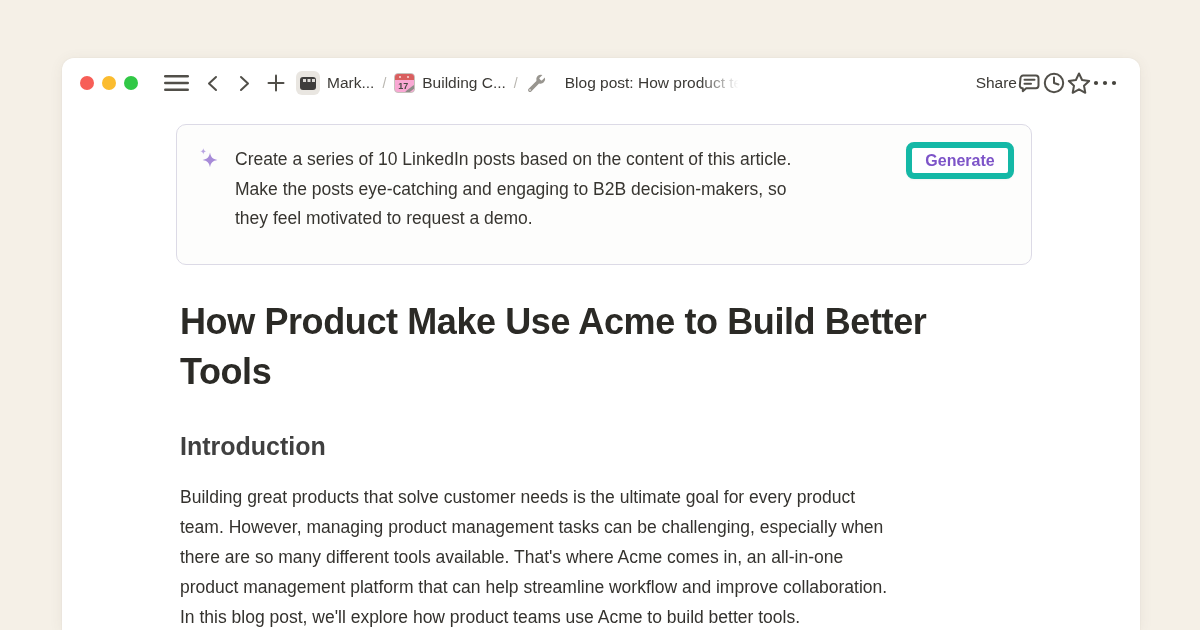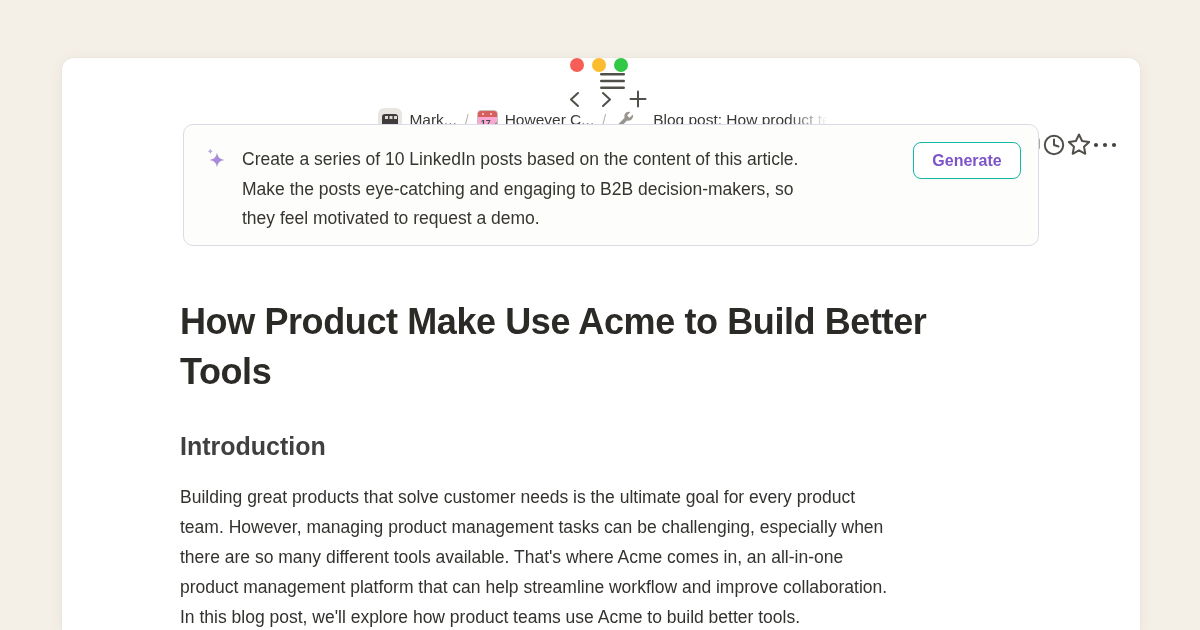--- a/index.html
+++ b/index.html
@@ -22,21 +22,20 @@
   }
 
   
   .topbar {
     position: absolute;
     left: 0; top: 0; right: 0;
     height: 50px;
     display: flex;
     align-items: center;
     padding: 0 22px 0 18px;
-    flex-direction: column;
   }
   .traffic { display: flex; gap: 8px; align-items: center; }
   .traffic .dot { width: 14px; height: 14px; border-radius: 50%; }
 
   .winbtn { display: flex; align-items: center; justify-content: center; cursor: default; }
   .hamburger { margin-left: 26px; }
   .navgroup { display: flex; align-items: center; gap: 15px; margin-left: 16px; }
 
   .breadcrumb {
     display: flex; align-items: center;
@@ -108,43 +107,43 @@
 
   .topbar-right {
     margin-left: auto;
     display: flex; align-items: center; 
   }
   .share-label { font-size: 15.5px; color: #3B3935; }
 
   
   .ai-box {
     position: absolute;
-    left: 121px; top: 66px;
-    width: 856px; height: 122px;
+    left: 114px; top: 66px;
+    width: 856px; height: 141px;
     background: #FDFDFC;
     border: 1px solid #DCDAE6;
     border-radius: 10px;
     padding-left: 32px;
   }
   .sparkle { position: absolute; left: 19px; top: 21px; }
   .ai-text {
     position: absolute;
     left: 58px; top: 20px;
     width: 680px;
     font-size: 17.5px;
     line-height: 29.5px;
     color: #373530;
     white-space: pre-line;
   }
   .generate-btn {
     position: absolute;
     right: 17px; top: 17px;
     width: 108px; height: 37px;
     background: #FFFFFF;
-    border: 1px solid #14b8a6;
+    border: 6px solid #14b8a6;
     border-radius: 8px;
     box-shadow: 0 1px 2px rgba(0,0,0,0.04);
     display: flex; align-items: center; justify-content: center;
     font-size: 16px;
     font-weight: 600;
     color: #7D54C8;
     cursor: pointer;
   }
 
   
@@ -225,21 +224,21 @@
         </span>
         <span>Mark...</span>
       </span>
       <span class="crumb-sep">/</span>
       <span class="crumb">
         <span class="calendar-glyph">
           <span class="cal-top"></span>
           <span class="cal-day">17</span>
           <span class="cal-pencil"></span>
         </span>
-        <span>However C...</span>
+        <span>Building C...</span>
       </span>
       <span class="crumb-sep">/</span>
       <span class="crumb">
         <svg width="21" height="21" viewBox="0 0 24 24">
           <path d="M21.6 5.1 l-3.2 3.2 a1 1 0 0 1 -1.4 0 L15.6 6.9 a1 1 0 0 1 0 -1.4 l3.2 -3.2 a5.4 5.4 0 0 0 -6.9 6.8 L3.0 18 a2.1 2.1 0 1 0 3.0 3.0 L14.9 12 a5.4 5.4 0 0 0 6.7 -6.9 z" fill="#98958F"></path>
           <circle cx="4.6" cy="19.5" r="1.1" fill="#D9D7D3"></circle>
         </svg>
         <span class="crumb-fade">Blog post: How product te</span>
       </span>
     </div>

